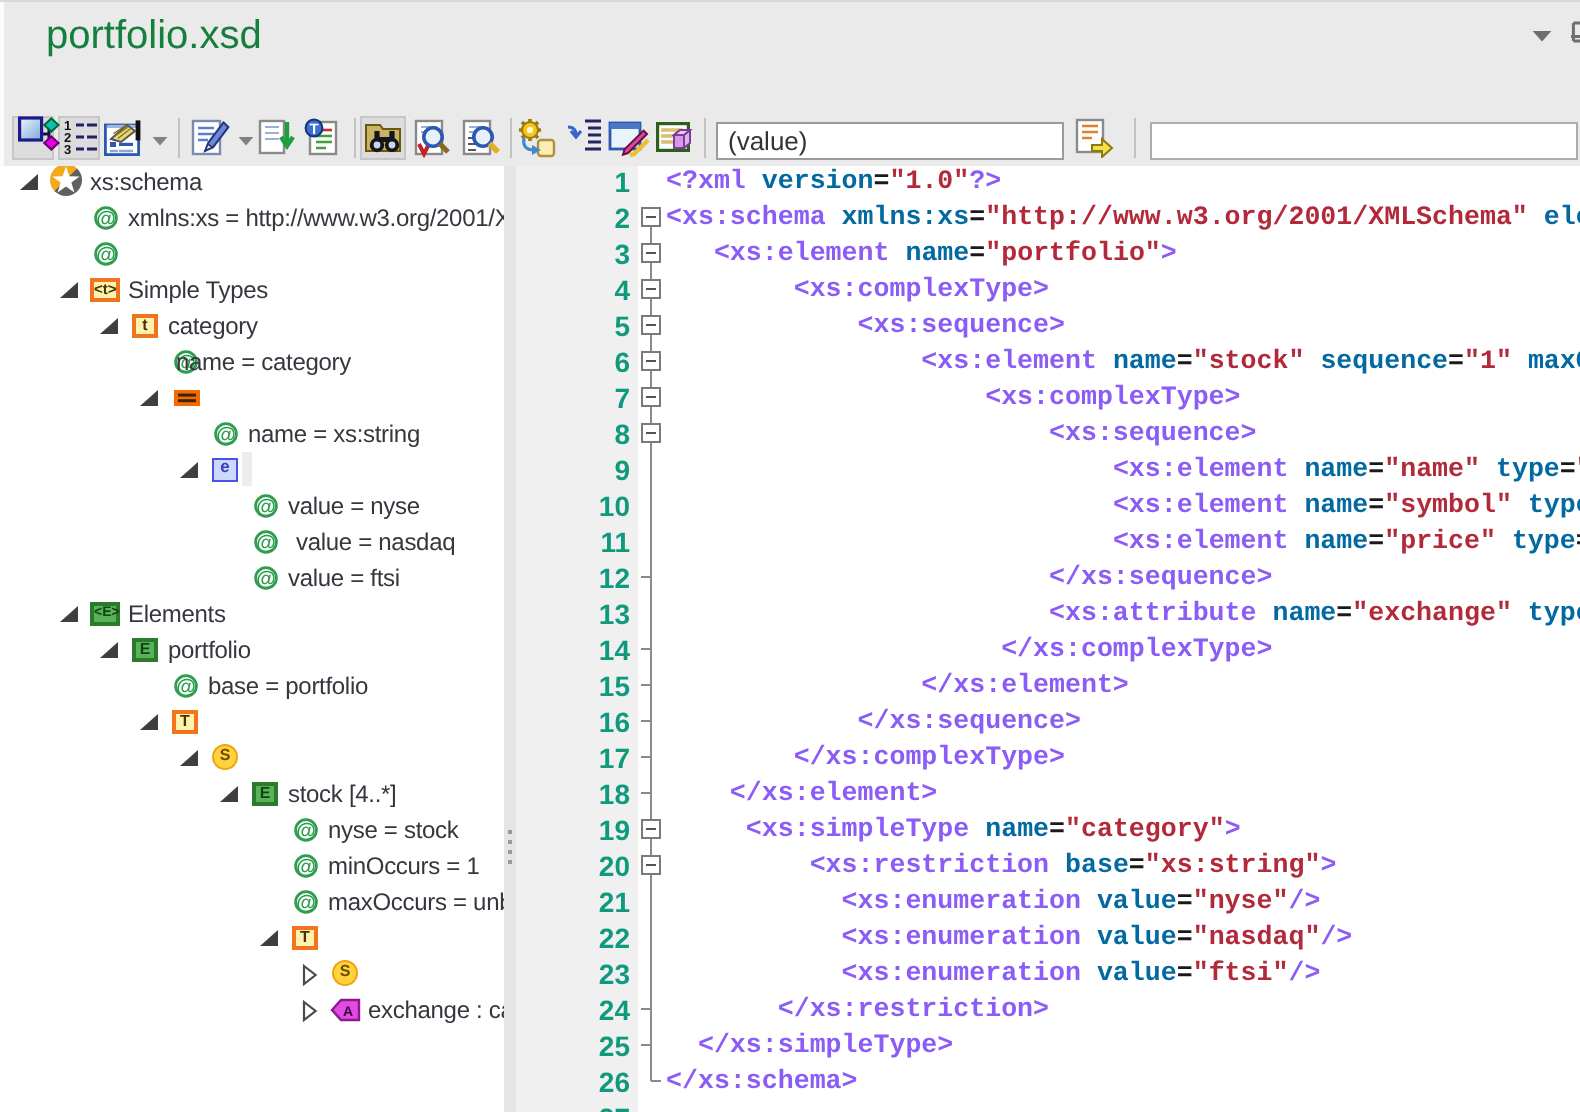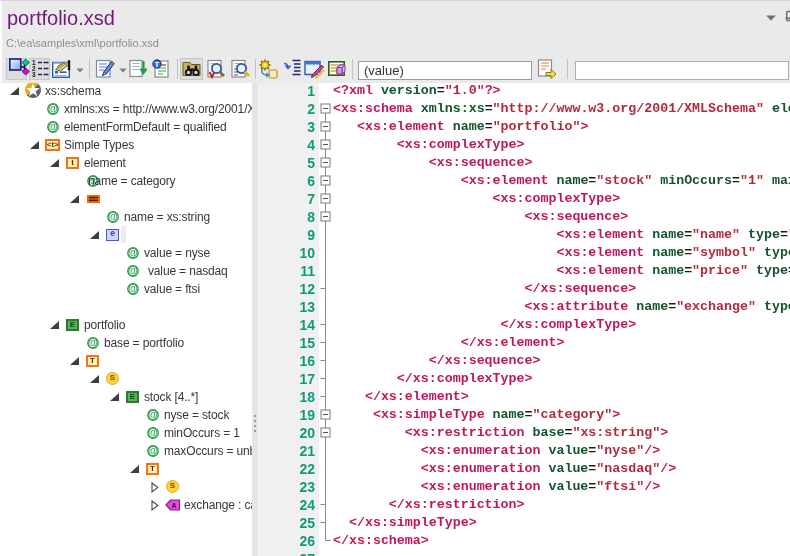--- a/index.html
+++ b/index.html
@@ -1,39 +1,38 @@
 <!DOCTYPE html>
 <html><head><meta charset="utf-8">
 <style>
 html,body{margin:0;padding:0;width:790px;height:556px;overflow:hidden;background:#fff}
 .abs{position:absolute}
 #header{position:absolute;left:0;top:0;width:790px;height:55px;background:#eaeaea}
-#title{position:absolute;left:7px;top:7px;font:20px/22px 'Liberation Sans',sans-serif;color:#701a75}
+#title{position:absolute;left:23px;top:7px;font:20px/22px 'Liberation Sans',sans-serif;color:#15803d}
 #path{position:absolute;left:6px;top:36.5px;font:11px 'Liberation Sans',sans-serif;color:#8d8d8d}
 #toolbar{position:absolute;left:0;top:55px;width:790px;height:28px;background:#eaeaea;border-bottom:1px solid #d2d2d2}
 #content{position:absolute;left:0;top:83px;width:790px;height:419px;background:#fff}
 #tree{position:absolute;left:0;top:0;width:252px;height:473px;background:#fff;overflow:hidden}
 #divider{position:absolute;left:252px;top:0;width:6px;height:473px;background:#e5e5e5}
 #gutterbg{position:absolute;left:258px;top:0;width:61px;height:473px;background:#f0f0f0}
 .trow{position:absolute;left:0;width:252px;height:18px}
 .ttx{top:2px;font:12px 'Liberation Sans',sans-serif;letter-spacing:-0.15px;color:#36363e;white-space:nowrap}
 .bxi{top:3px;height:11.5px;box-sizing:border-box;font-family:'Liberation Sans';font-weight:bold;text-align:center;line-height:7.5px;white-space:nowrap}
 #nums{position:absolute;left:255px;top:-1.5px;width:60px;text-align:right;font:bold 14px/18px 'Liberation Sans',sans-serif;color:#0f9a7e;white-space:pre}
 #code{position:absolute;left:333px;top:-1.5px;font:bold 13.3px 'Liberation Mono',monospace;line-height:18px;white-space:pre;color:#1a1a1a}
-#code .t{color:#be185d}
-#code .a{color:#14532d}
+#code .t{color:#8b5cf6}
+#code .a{color:#0369a1}
 #code .v{color:#b22a3a}
 #code .e{color:#1a1a1a}
 </style></head>
 <body>
 <div id="header">
     <span class="abs" style="left:0;top:0;width:790px;height:1px;background:#d7d7d7;z-index:6"></span>
     <span class="abs" style="left:0;top:0;width:2px;height:83px;background:#fbfbfb;z-index:5"></span>
   <div id="title">portfolio.xsd</div>
-  <div id="path">C:\ea\samples\xml\portfolio.xsd</div>
   <svg class="abs" style="left:766px;top:15px" width="10" height="6">
       <polygon points="0.3,0.5 9.7,0.5 5,5.7" fill="#6e6e6e"></polygon>
     </svg>
   <svg class="abs" style="left:785px;top:9px" width="5" height="14">
       <path d="M1.7,2.5 v9 M1.7,2.5 h4 M0.5,9.3 h5 M1.7,11.5 h4" fill="none" stroke="#6e6e6e" stroke-width="1.5"></path>
     </svg>
 </div>
 <div id="toolbar">
 <span class="abs" style="left:6px;top:3px;width:21px;height:22px;background:#dcdcdc;border:1px solid #c6c6c6;box-sizing:border-box"></span>
 <span class="abs" style="left:29px;top:3px;width:21px;height:22px;background:#dcdcdc;border:1px solid #c6c6c6;box-sizing:border-box"></span>
@@ -180,35 +179,34 @@
           <circle cx="6" cy="6" r="5.2" fill="#fff" stroke="#2e9e4e" stroke-width="1.4"></circle>
           <text x="6" y="9.4" text-anchor="middle" font-family="Liberation Sans" font-size="10" font-weight="bold" fill="#2e9e4e">@</text>
         </svg>
         <span class="abs ttx " style="left:64px">xmlns:xs = http://www.w3.org/2001/XMLSchema</span>
       </div>
 <div class="trow" style="top:35px">
         <svg class="abs" style="left:47px;top:2.5px" width="12" height="12">
           <circle cx="6" cy="6" r="5.2" fill="#fff" stroke="#2e9e4e" stroke-width="1.4"></circle>
           <text x="6" y="9.4" text-anchor="middle" font-family="Liberation Sans" font-size="10" font-weight="bold" fill="#2e9e4e">@</text>
         </svg>
-        <span class="abs ttx " style="left:64px">elementFormDefault = qualified</span>
       </div>
 <div class="trow" style="top:53px">
         <svg class="abs" style="left:30px;top:5px" width="9" height="8">
           <polygon points="9,0 9,8 0,8" fill="#3e3e3e"></polygon>
         </svg>
         <span class="abs bxi" style="left:45px;width:15px;background:#fdf2ae;border:2px solid #f0731f;color:#4c3000;font-size:7.5px">&lt;t&gt;</span>
         <span class="abs ttx " style="left:64px">Simple Types</span>
       </div>
 <div class="trow" style="top:71px">
         <svg class="abs" style="left:50px;top:5px" width="9" height="8">
           <polygon points="9,0 9,8 0,8" fill="#3e3e3e"></polygon>
         </svg>
         <span class="abs bxi" style="left:66px;width:13px;background:#fdf2ae;border:2px solid #f0731f;color:#4c3000;font-size:8px">t</span>
-        <span class="abs ttx " style="left:84px">element</span>
+        <span class="abs ttx " style="left:84px">category</span>
       </div>
 <div class="trow" style="top:89px">
         <svg class="abs" style="left:87px;top:2.5px" width="12" height="12">
           <circle cx="6" cy="6" r="5.2" fill="#fff" stroke="#2e9e4e" stroke-width="1.4"></circle>
           <text x="6" y="9.4" text-anchor="middle" font-family="Liberation Sans" font-size="10" font-weight="bold" fill="#2e9e4e">@</text>
         </svg>
         <span class="abs ttx " style="left:88px">name = category</span>
       </div>
 <div class="trow" style="top:107px">
         <svg class="abs" style="left:70px;top:5px" width="9" height="8">
@@ -247,20 +245,27 @@
           <text x="6" y="9.4" text-anchor="middle" font-family="Liberation Sans" font-size="10" font-weight="bold" fill="#2e9e4e">@</text>
         </svg>
         <span class="abs ttx " style="left:148px">value = nasdaq</span>
       </div>
 <div class="trow" style="top:197px">
         <svg class="abs" style="left:127px;top:2.5px" width="12" height="12">
           <circle cx="6" cy="6" r="5.2" fill="#fff" stroke="#2e9e4e" stroke-width="1.4"></circle>
           <text x="6" y="9.4" text-anchor="middle" font-family="Liberation Sans" font-size="10" font-weight="bold" fill="#2e9e4e">@</text>
         </svg>
         <span class="abs ttx " style="left:144px">value = ftsi</span>
+      </div>
+<div class="trow" style="top:215px">
+        <svg class="abs" style="left:30px;top:5px" width="9" height="8">
+          <polygon points="9,0 9,8 0,8" fill="#3e3e3e"></polygon>
+        </svg>
+        <span class="abs bxi" style="left:45px;width:15px;background:#57b357;border:2px solid #2c7a2c;color:#173f17;font-size:7px">&lt;E&gt;</span>
+        <span class="abs ttx " style="left:64px">Elements</span>
       </div>
 <div class="trow" style="top:233px">
         <svg class="abs" style="left:50px;top:5px" width="9" height="8">
           <polygon points="9,0 9,8 0,8" fill="#3e3e3e"></polygon>
         </svg>
         <span class="abs bxi" style="left:66px;width:13px;background:#57b357;border:2px solid #2c7a2c;color:#173f17;font-size:8px">E</span>
         <span class="abs ttx " style="left:84px">portfolio</span>
       </div>
 <div class="trow" style="top:251px">
         <svg class="abs" style="left:87px;top:2.5px" width="12" height="12">
@@ -397,21 +402,21 @@
       <rect x="321.0" y="327.0" width="9" height="9" fill="#ffffff" stroke="#7a7a7a" stroke-width="1"></rect>
       <line x1="323.0" y1="331.5" x2="328.0" y2="331.5" stroke="#555" stroke-width="1"></line>
       <rect x="321.0" y="345.0" width="9" height="9" fill="#ffffff" stroke="#7a7a7a" stroke-width="1"></rect>
       <line x1="323.0" y1="349.5" x2="328.0" y2="349.5" stroke="#555" stroke-width="1"></line>
     </svg>
   <div id="code"><span class="t">&lt;?xml </span><span class="a">version</span><span class="e">=</span><span class="v">"1.0"</span><span class="t">?&gt;</span>
 <span class="t">&lt;xs:schema </span><span class="a">xmlns:xs</span><span class="e">=</span><span class="v">"http://www.w3.org/2001/XMLSchema"</span> <span class="a">elementFormDefault</span>
    <span class="t">&lt;xs:element </span><span class="a">name</span><span class="e">=</span><span class="v">"portfolio"</span><span class="t">&gt;</span>
         <span class="t">&lt;xs:complexType&gt;</span>
             <span class="t">&lt;xs:sequence&gt;</span>
-                <span class="t">&lt;xs:element </span><span class="a">name</span><span class="e">=</span><span class="v">"stock"</span> <span class="a">minOccurs</span><span class="e">=</span><span class="v">"1"</span> <span class="a">maxOccurs</span>
+                <span class="t">&lt;xs:element </span><span class="a">name</span><span class="e">=</span><span class="v">"stock"</span> <span class="a">sequence</span><span class="e">=</span><span class="v">"1"</span> <span class="a">maxOccurs</span>
                     <span class="t">&lt;xs:complexType&gt;</span>
                         <span class="t">&lt;xs:sequence&gt;</span>
                             <span class="t">&lt;xs:element </span><span class="a">name</span><span class="e">=</span><span class="v">"name"</span> <span class="a">type</span><span class="e">=</span><span class="v">"xs:string"</span>
                             <span class="t">&lt;xs:element </span><span class="a">name</span><span class="e">=</span><span class="v">"symbol"</span> <span class="a">type</span>
                             <span class="t">&lt;xs:element </span><span class="a">name</span><span class="e">=</span><span class="v">"price"</span> <span class="a">type</span><span class="e">=</span>
                         <span class="t">&lt;/xs:sequence&gt;</span>
                         <span class="t">&lt;xs:attribute </span><span class="a">name</span><span class="e">=</span><span class="v">"exchange"</span> <span class="a">type</span>
                      <span class="t">&lt;/xs:complexType&gt;</span>
                 <span class="t">&lt;/xs:element&gt;</span>
             <span class="t">&lt;/xs:sequence&gt;</span>

